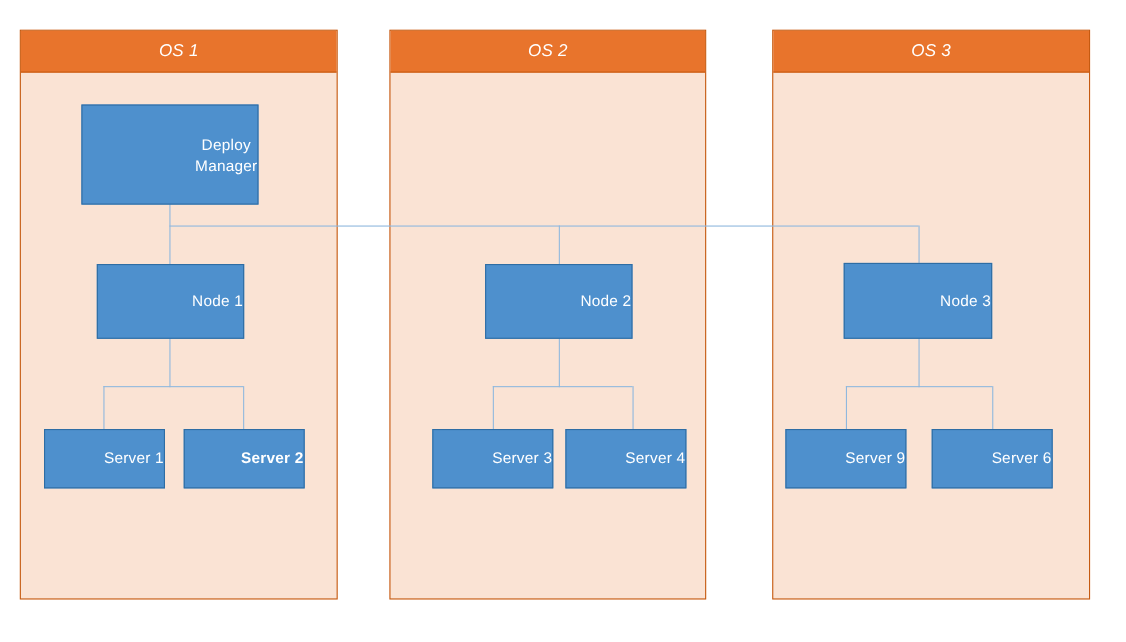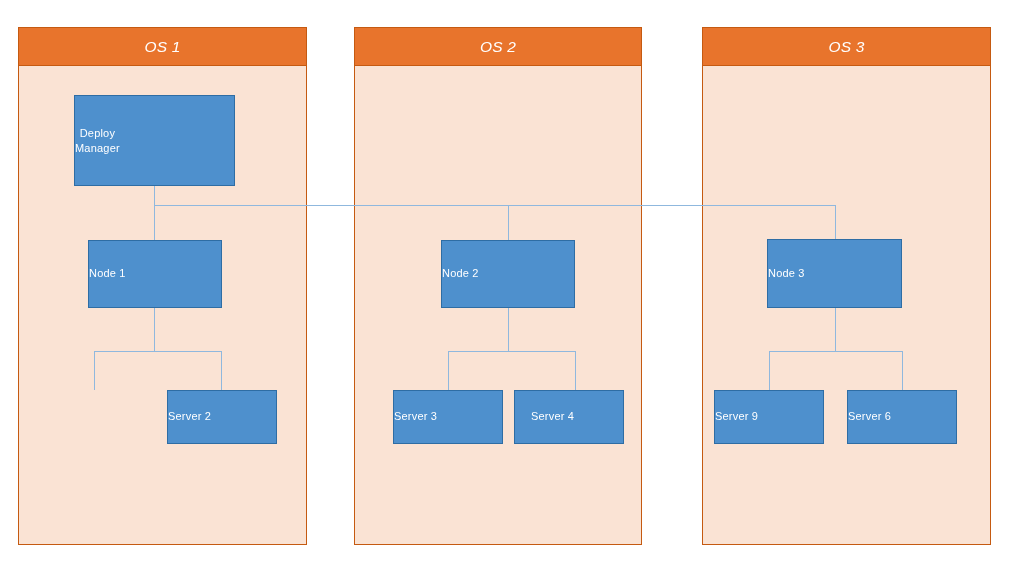--- a/index.html
+++ b/index.html
@@ -50,24 +50,24 @@
 
   
   .node-box {
     position: absolute;
     box-sizing: border-box;
     background: #4E90CD;
     border: 1px solid #2E6DA4;
     color: #ffffff;
     display: flex;
     align-items: center;
-    justify-content: flex-start;
+    justify-content: flex-end;
     text-align: center;
     line-height: 1.22;
-    font-size: 11px;
+    font-size: 14px;
     letter-spacing: 0.2px;
     user-select: none;
   }
   .node-box.two-line { line-height: 1.3; }
 
   
   .conn {
     position: absolute;
     background: #8FB8DE;
   }
@@ -121,22 +121,25 @@
     <span>
       <span>Deploy</span><br>
       <span>Manager</span>
     </span>
   </div>
 
   <div class="node-box" style="left:88px; top:240px; width:134px; height:68px;">
     <span>Node 1</span>
   </div>
 
+  <div class="node-box" style="left:40px; top:390px; width:110px; height:54px;">
+    <span>Server 1</span>
+  </div>
 
-  <div class="node-box" style="left:167px; top:390px; width:110px; height:54px;">
+  <div class="node-box" style="left:167px; top:390px; width:110px; height:54px;font-weight:bold;">
     <span>Server 2</span>
   </div>
 
   <div class="node-box" style="left:441px; top:240px; width:134px; height:68px;">
     <span>Node 2</span>
   </div>
 
   <div class="node-box" style="left:393px; top:390px; width:110px; height:54px;">
     <span>Server 3</span>
   </div>

